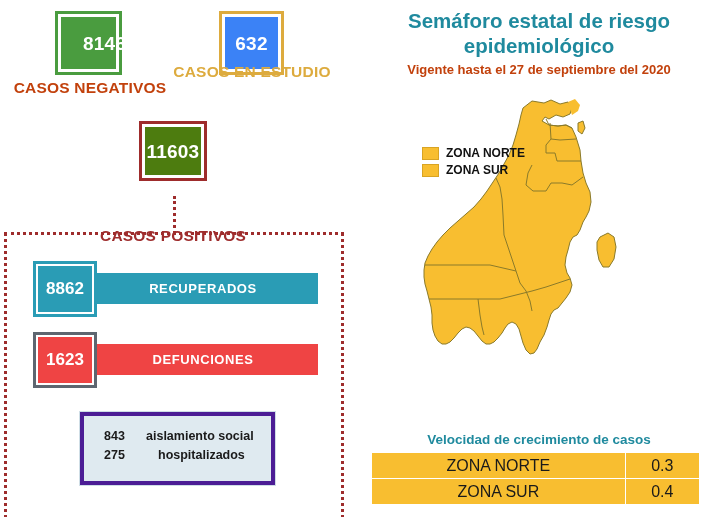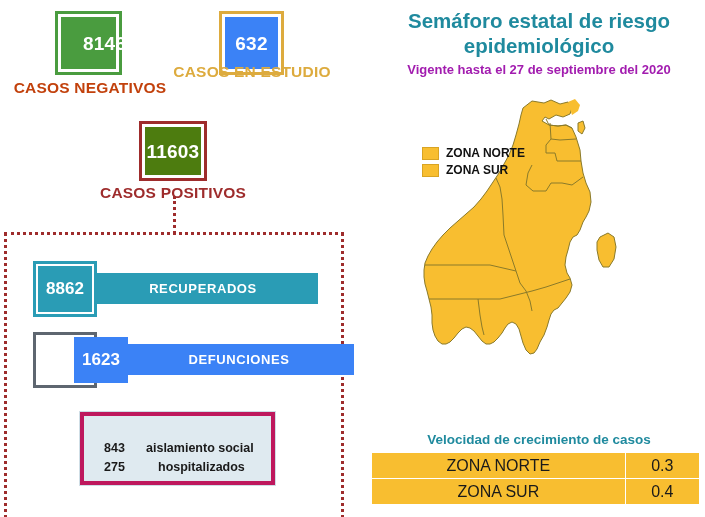--- a/index.html
+++ b/index.html
@@ -57,21 +57,21 @@
   .green-text   { color: #c2410c; }
 
   
   .amber-border { border-color: #ddab3e; }
   .amber-fill   { background: #3b82f6; }
   .amber-text   { color: #ddab3e; }
 
   
   .red-border { border-color: #9e2c2c; }
   .red-fill   { background: #4d7c0f; }
-  .red-text   { color: #9e2c2c; }
+  .red-text   { color: #9e2c2c; margin-top: 43px; }
 
   
   #dotted-frame {
     position: absolute;
     left: 4px;
     top: 232px;
     width: 340px;
     height: 300px;
     border: 3px dotted #9e2c2c;
     border-bottom: none;
@@ -114,34 +114,34 @@
     box-sizing: border-box;
   }
   .bar-sq .num {
     color: #ffffff;
     font-weight: bold;
     font-size: 17px;
   }
   .teal-border { border-color: #2a9cb5; }
   .teal-fill   { background: #2a9cb5; }
   .gray-border { border-color: #5e6670; }
-  .gray-fill   { background: #3b82f6; margin-left: 36px; }
+  .gray-fill   { background: #ef4444; }
 
   
   #detail-box {
     position: absolute;
     left: 80px;
     top: 412px;
     width: 195px;
     height: 73px;
     box-sizing: border-box;
     background: #dfeaf0;
-    border: 4px solid #be185d;
+    border: 4px solid #4c1d95;
     outline: 1px solid #cfdee6;
-    padding: 20px 0 0 0;
+    padding: 8px 0 0 0;
   }
   .detail-row {
     display: flex;
     align-items: baseline;
     font-size: 12.5px;
     color: #1a1a1a;
     margin: 5px 0 0 0;
     padding-left: 20px;
   }
   .detail-row .dnum {
@@ -163,21 +163,21 @@
     font-size: 20.5px;
     font-weight: bold;
     line-height: 1.22;
   }
   #right-subtitle {
     position: absolute;
     left: 378px;
     top: 62px;
     width: 322px;
     text-align: center;
-    color: #a21caf;
+    color: #c2410c;
     font-size: 13px;
     font-weight: bold;
   }
 
   
   #map-legend {
     position: absolute;
     left: 422px;
     top: 146px;
     font-size: 12px;

